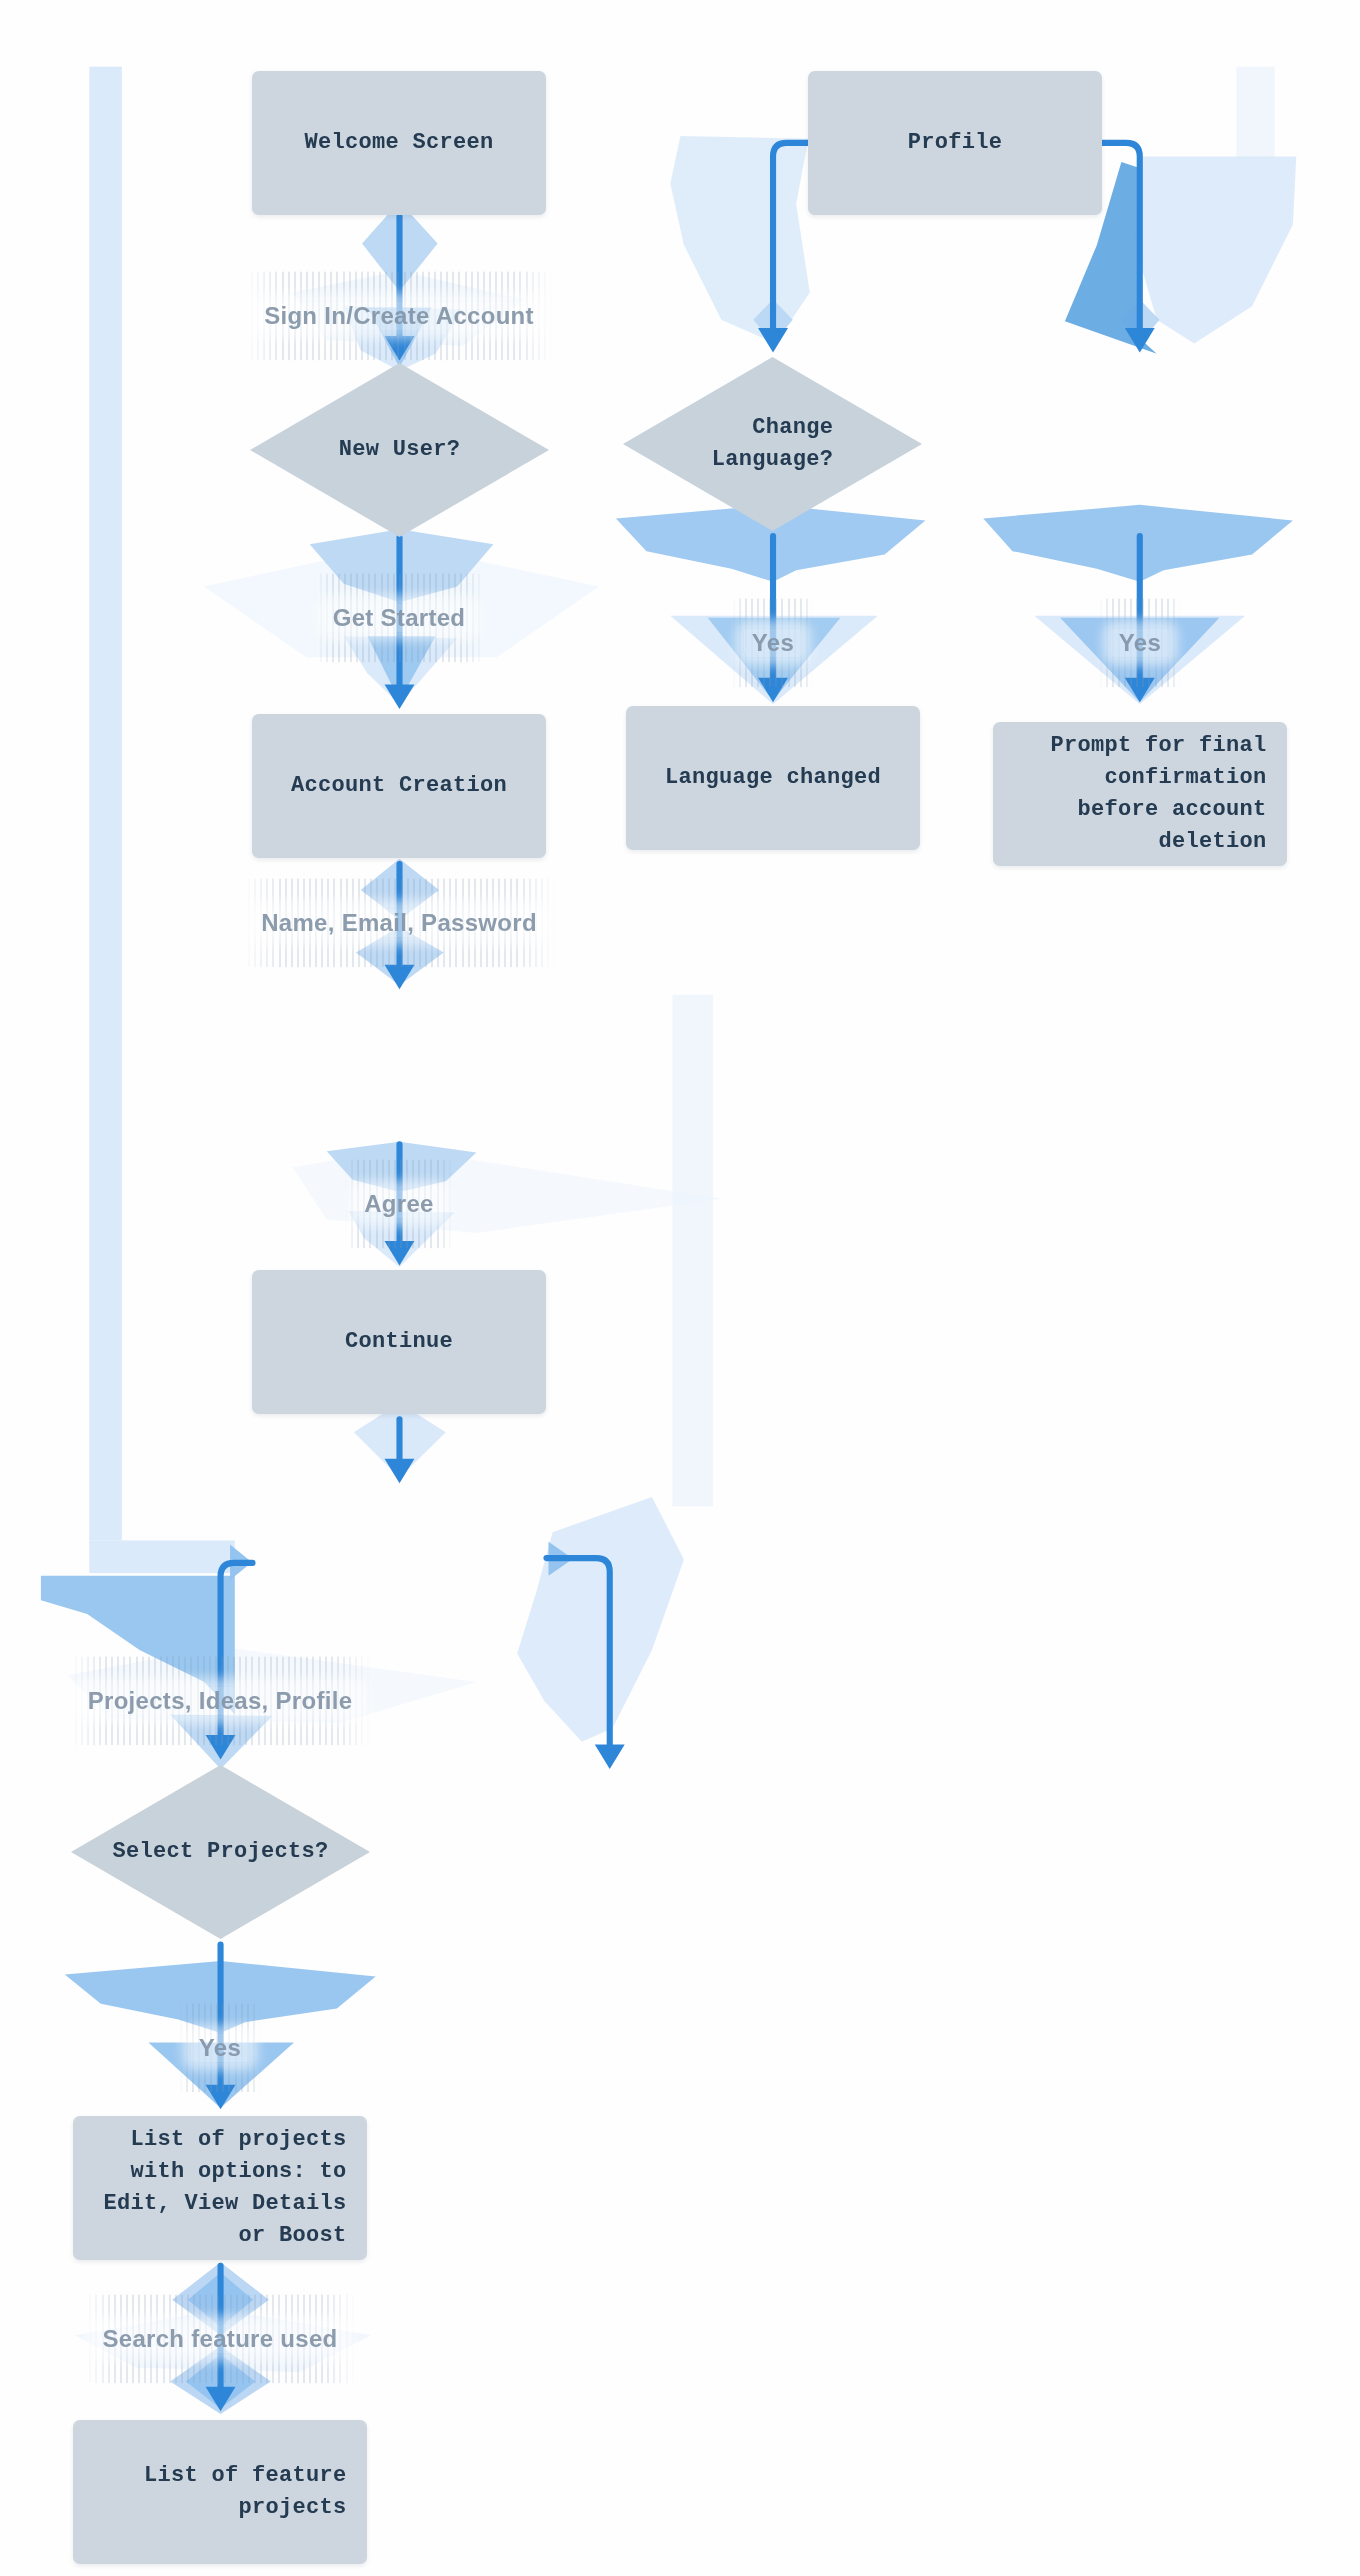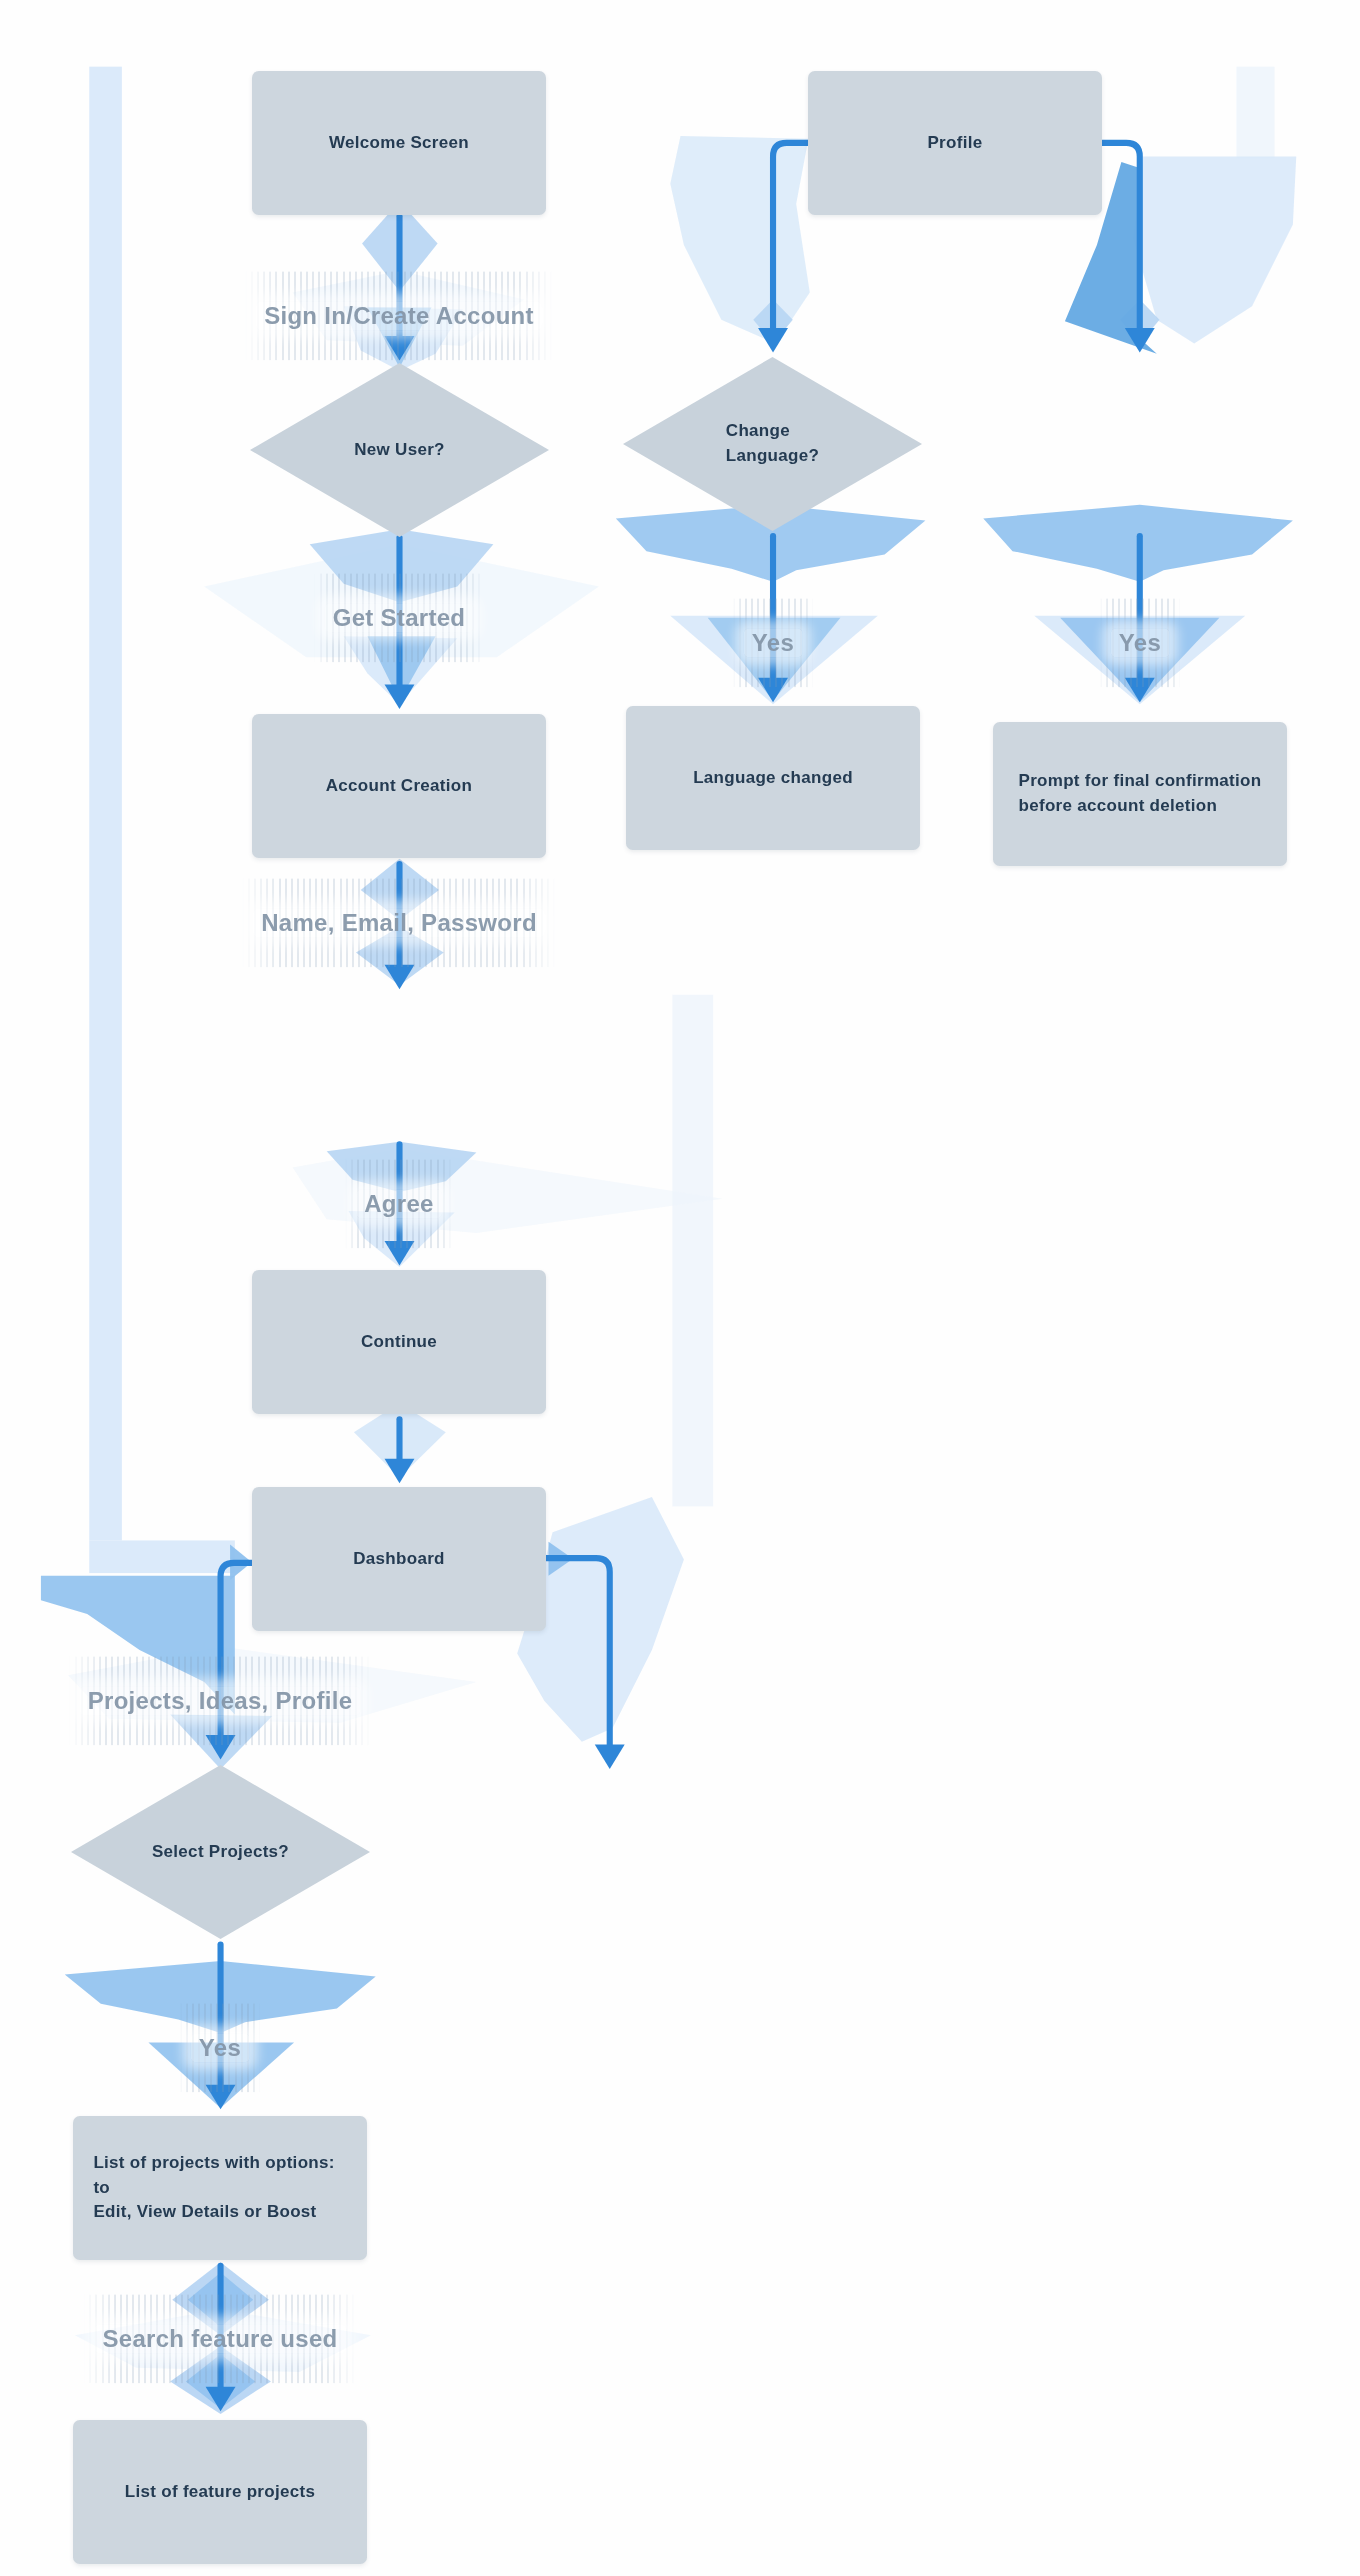--- a/index.html
+++ b/index.html
@@ -4,22 +4,22 @@
 <style>
   html,body{margin:0;padding:0;background:#fff;}
   #canvas{
     position:relative;width:1361px;height:2576px;background:#fefefe;overflow:hidden;
     font-family:"Liberation Sans",sans-serif;
   }
   svg.layer{position:absolute;left:0;top:0;z-index:1;}
   
   .node{
     position:absolute;z-index:3;display:flex;align-items:center;justify-content:center;
-    text-align:left;color:var(--text);font-size:17px;font-weight:600;line-height:1.45;
-    letter-spacing:0.3px;box-sizing:border-box;
+    text-align:right;color:var(--text);font-size:22px;font-weight:600;line-height:1.45;
+    letter-spacing:0.3px;box-sizing:border-box;font-family:Liberation Mono, monospace;
   }
   .node .label{white-space:pre-line;}
   .rect{
     width:294px;height:144px;background:var(--node_fill);border-radius:6.8px;
     padding:0 20.4px;box-shadow:0 2px 4.1px rgba(50,70,90,.10);
   }
   .diamond{
     width:299px;height:174px;background:var(--diamond_fill);
     clip-path:polygon(50% 0,100% 50%,50% 100%,0 50%);padding:0 41px;
   }
@@ -161,23 +161,20 @@
       <span class="label">Language changed</span>
     </div>
   <div class="node rect" style="left:993px;top:722px">
       <span class="label">Prompt for final confirmation
 before account deletion</span>
     </div>
 
   <div class="node rect" style="left:252px;top:1270px">
       <span class="label">Continue</span>
     </div>
-  <div class="node rect" style="left:252px;top:1487px">
-      <span class="label">Dashboard</span>
-    </div>
 
   <div class="node diamond" style="left:71px;top:1765px">
       <span class="label">Select Projects?</span>
     </div>
 
   <div class="node rect" style="left:73px;top:2116px">
       <span class="label">List of projects with options: to
 Edit, View Details or Boost</span>
     </div>
   <div class="node rect" style="left:73px;top:2420px">

